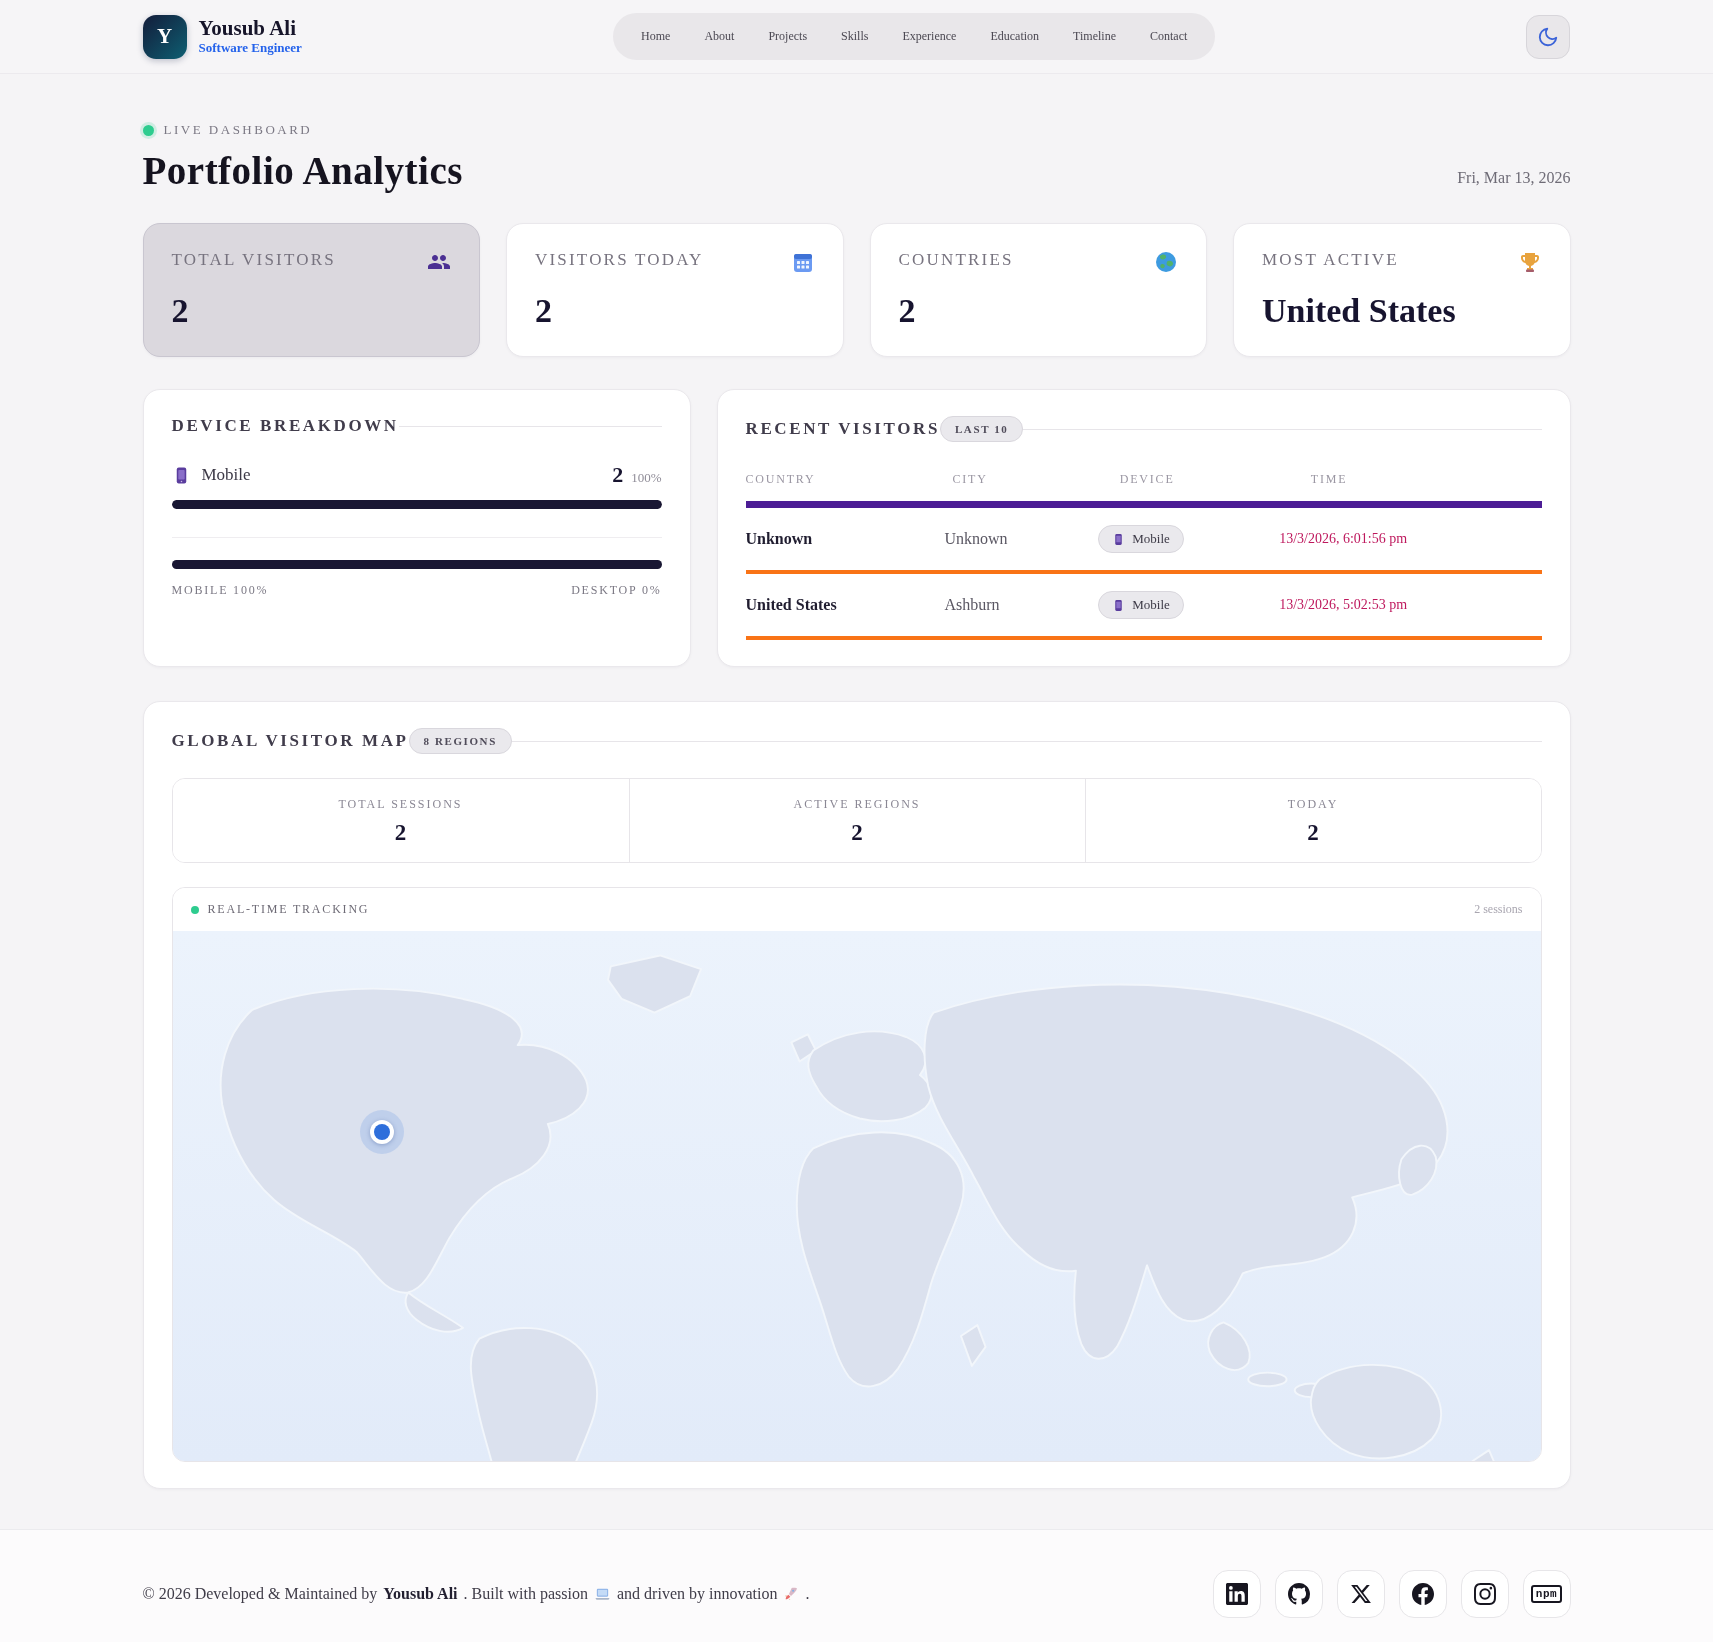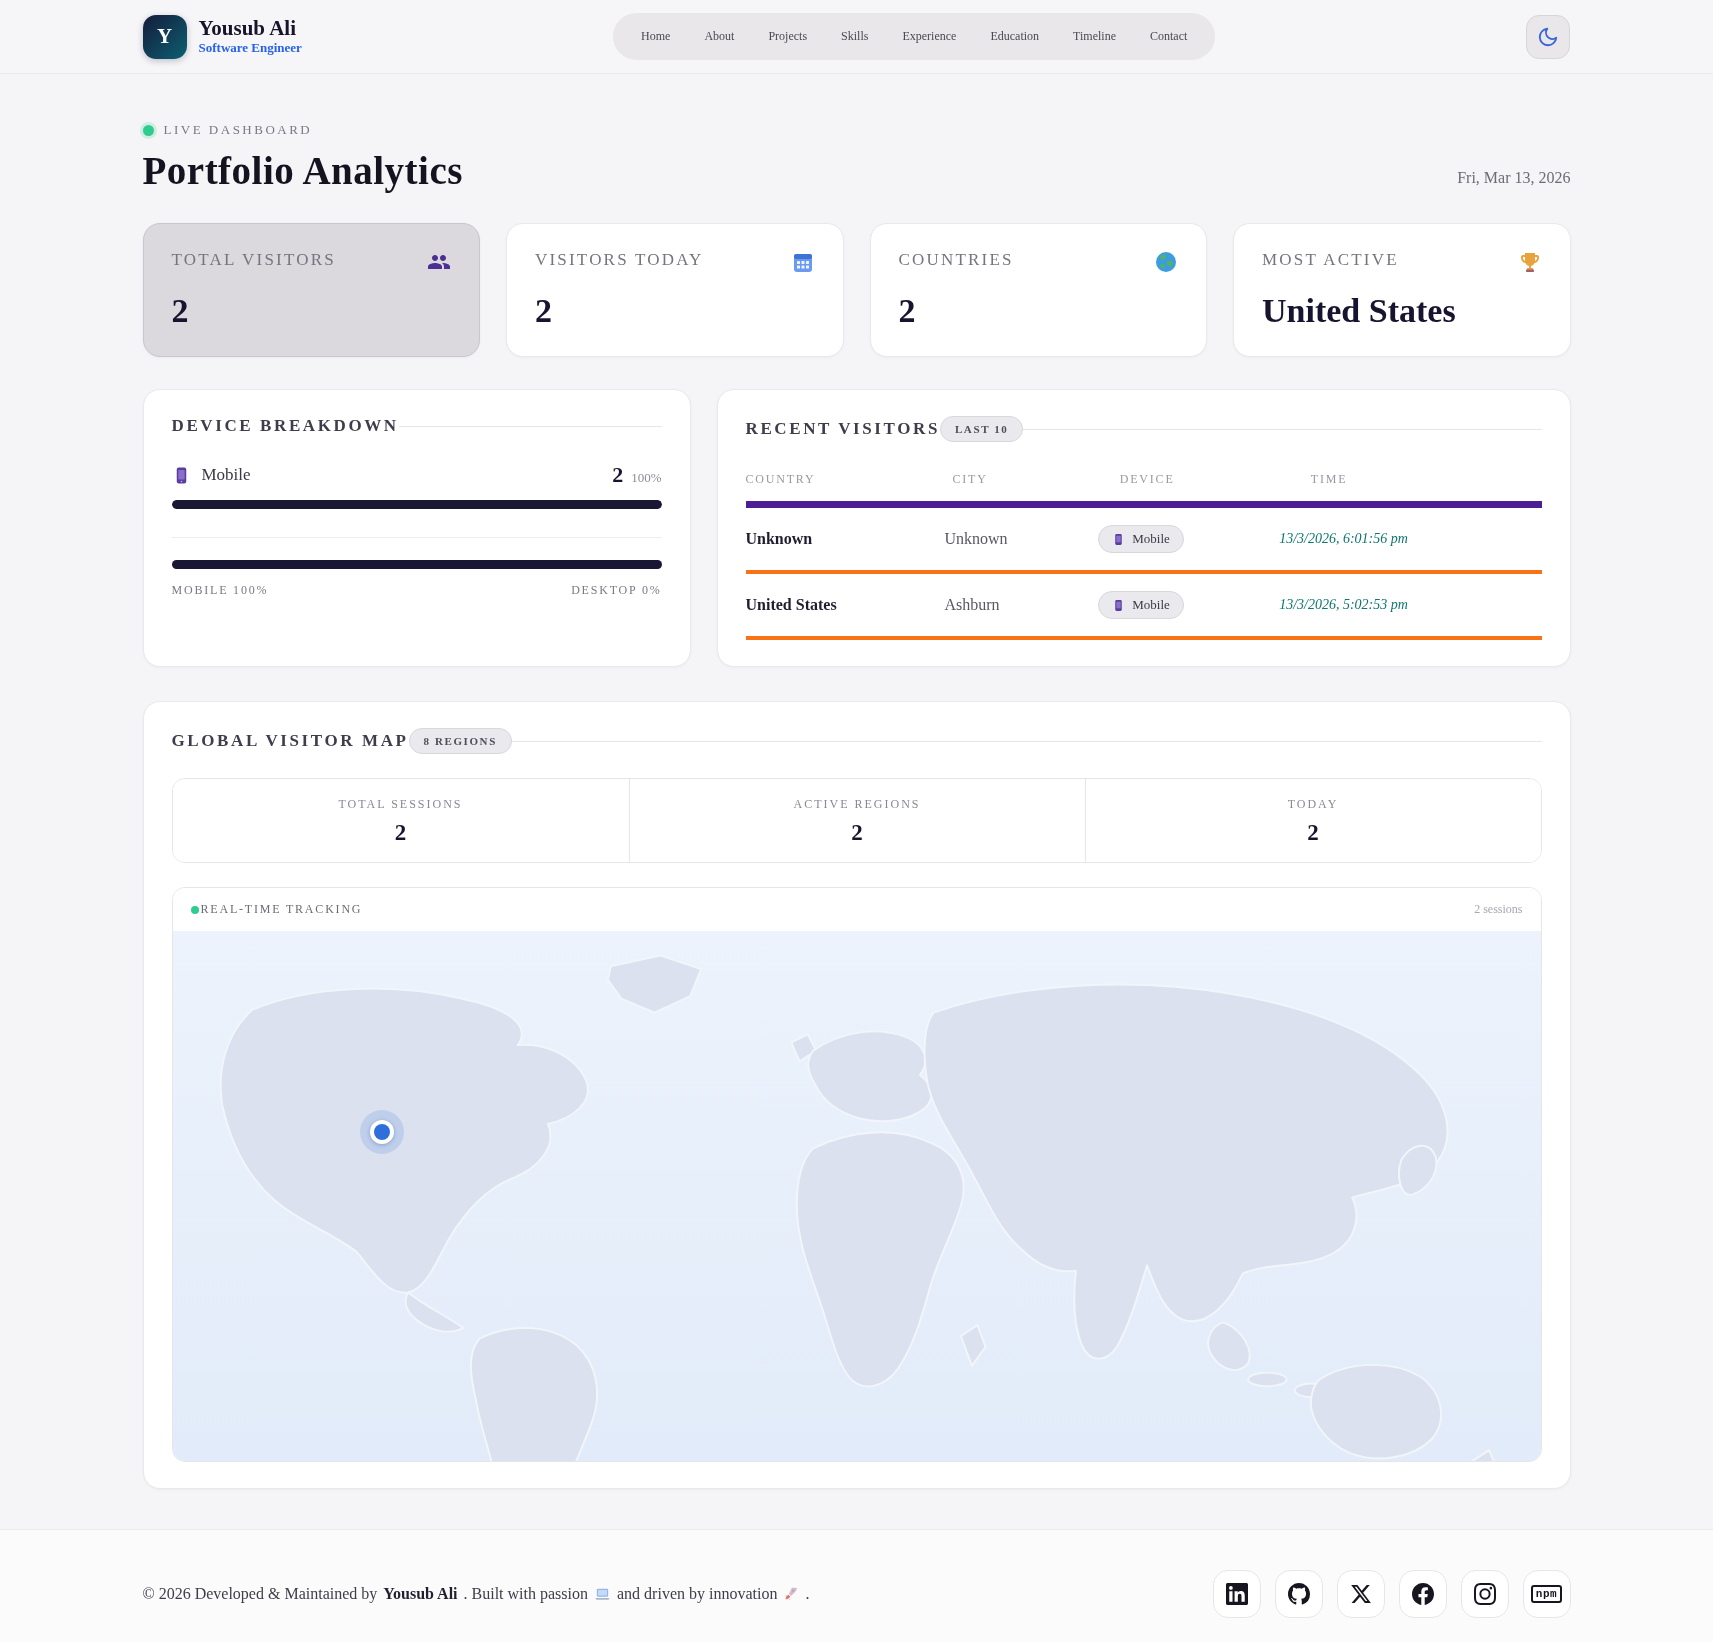--- a/index.html
+++ b/index.html
@@ -57,33 +57,33 @@
   .combined-labels { display:flex; justify-content:space-between; margin-top:14px; font-size:12px; letter-spacing:1.8px; color:#7b7884; }
 
   
   .visitor-table { margin-top:22px; }
   .vt-head, .vt-row { display:grid; grid-template-columns:1.1fr .85fr 1fr 1.45fr; align-items:center; }
   .vt-head { padding:8px 0 14px; border-bottom:7px solid #4c1d95;gap:32px; }
   .vt-col { font-size:12px; letter-spacing:1.8px; color:#9b97a3; }
   .vt-row { padding:17px 0; border-bottom:4px solid #f97316; }
   .vt-country { font-size:16px; font-weight:700; color:#201d30; }
   .vt-city { font-size:16px; color:#5a5763; }
-  .vt-time { font-size:14px; color:#0f766e;font-style:italic; }
+  .vt-time { font-size:14px; color:#be185d; }
   .device-chip { display:inline-flex; align-items:center; gap:7px; background:#eae9ed; border:1px solid #d9d7dd; border-radius:999px; padding:5px 13px; font-size:13px; color:#3c3946; width:fit-content; }
 
   
   .map-card { margin-top:34px; margin-bottom:40px; }
   .map-stats { display:grid; grid-template-columns:1fr 1fr 1fr; border:1px solid #e7e5e9; border-radius:13px; margin-top:24px; overflow:hidden; }
   .map-stat { padding:18px 10px 16px; text-align:center; background:#fff; }
   .map-stat + .map-stat { border-left:1px solid #e7e5e9; }
   .map-stat-label { font-size:12px; letter-spacing:2px; color:#8a8794; }
   .map-stat-value { font-size:23px; font-weight:800; color:#17142f; margin-top:8px; }
   .map-frame { border:1px solid #e7e5e9; border-radius:13px; margin-top:24px; overflow:hidden; }
   .map-topbar { display:flex; align-items:center; justify-content:space-between; background:#fff; padding:14px 18px; }
-  .tracking-group { display:flex; align-items:center; gap:2px; }
+  .tracking-group { display:flex; align-items:center; gap:9px; }
   .tracking-dot { width:8px; height:8px; border-radius:50%; background:#2ecc8f; }
   .tracking-label { font-size:12px; letter-spacing:1.8px; color:#6e6b76; }
   .sessions-label { font-size:12px; color:#a9a6b0; }
   .map-canvas { position:relative; height:530px; background:linear-gradient(180deg,#ecf3fc 0%,#e2ebf9 100%); }
   .map-canvas svg { position:absolute; inset:0; width:100%; height:100%; }
   .map-marker { position:absolute; width:44px; height:44px; transform:translate(-50%,-50%); }
   .marker-halo { position:absolute; inset:0; border-radius:50%; background:rgba(120,160,230,.28); }
   .marker-ring { position:absolute; left:50%; top:50%; transform:translate(-50%,-50%); width:24px; height:24px; border-radius:50%; background:#fff; box-shadow:0 1px 4px rgba(40,70,140,.35); }
   .marker-core { position:absolute; left:50%; top:50%; transform:translate(-50%,-50%); width:16px; height:16px; border-radius:50%; background:#2f6fdb; }
 

